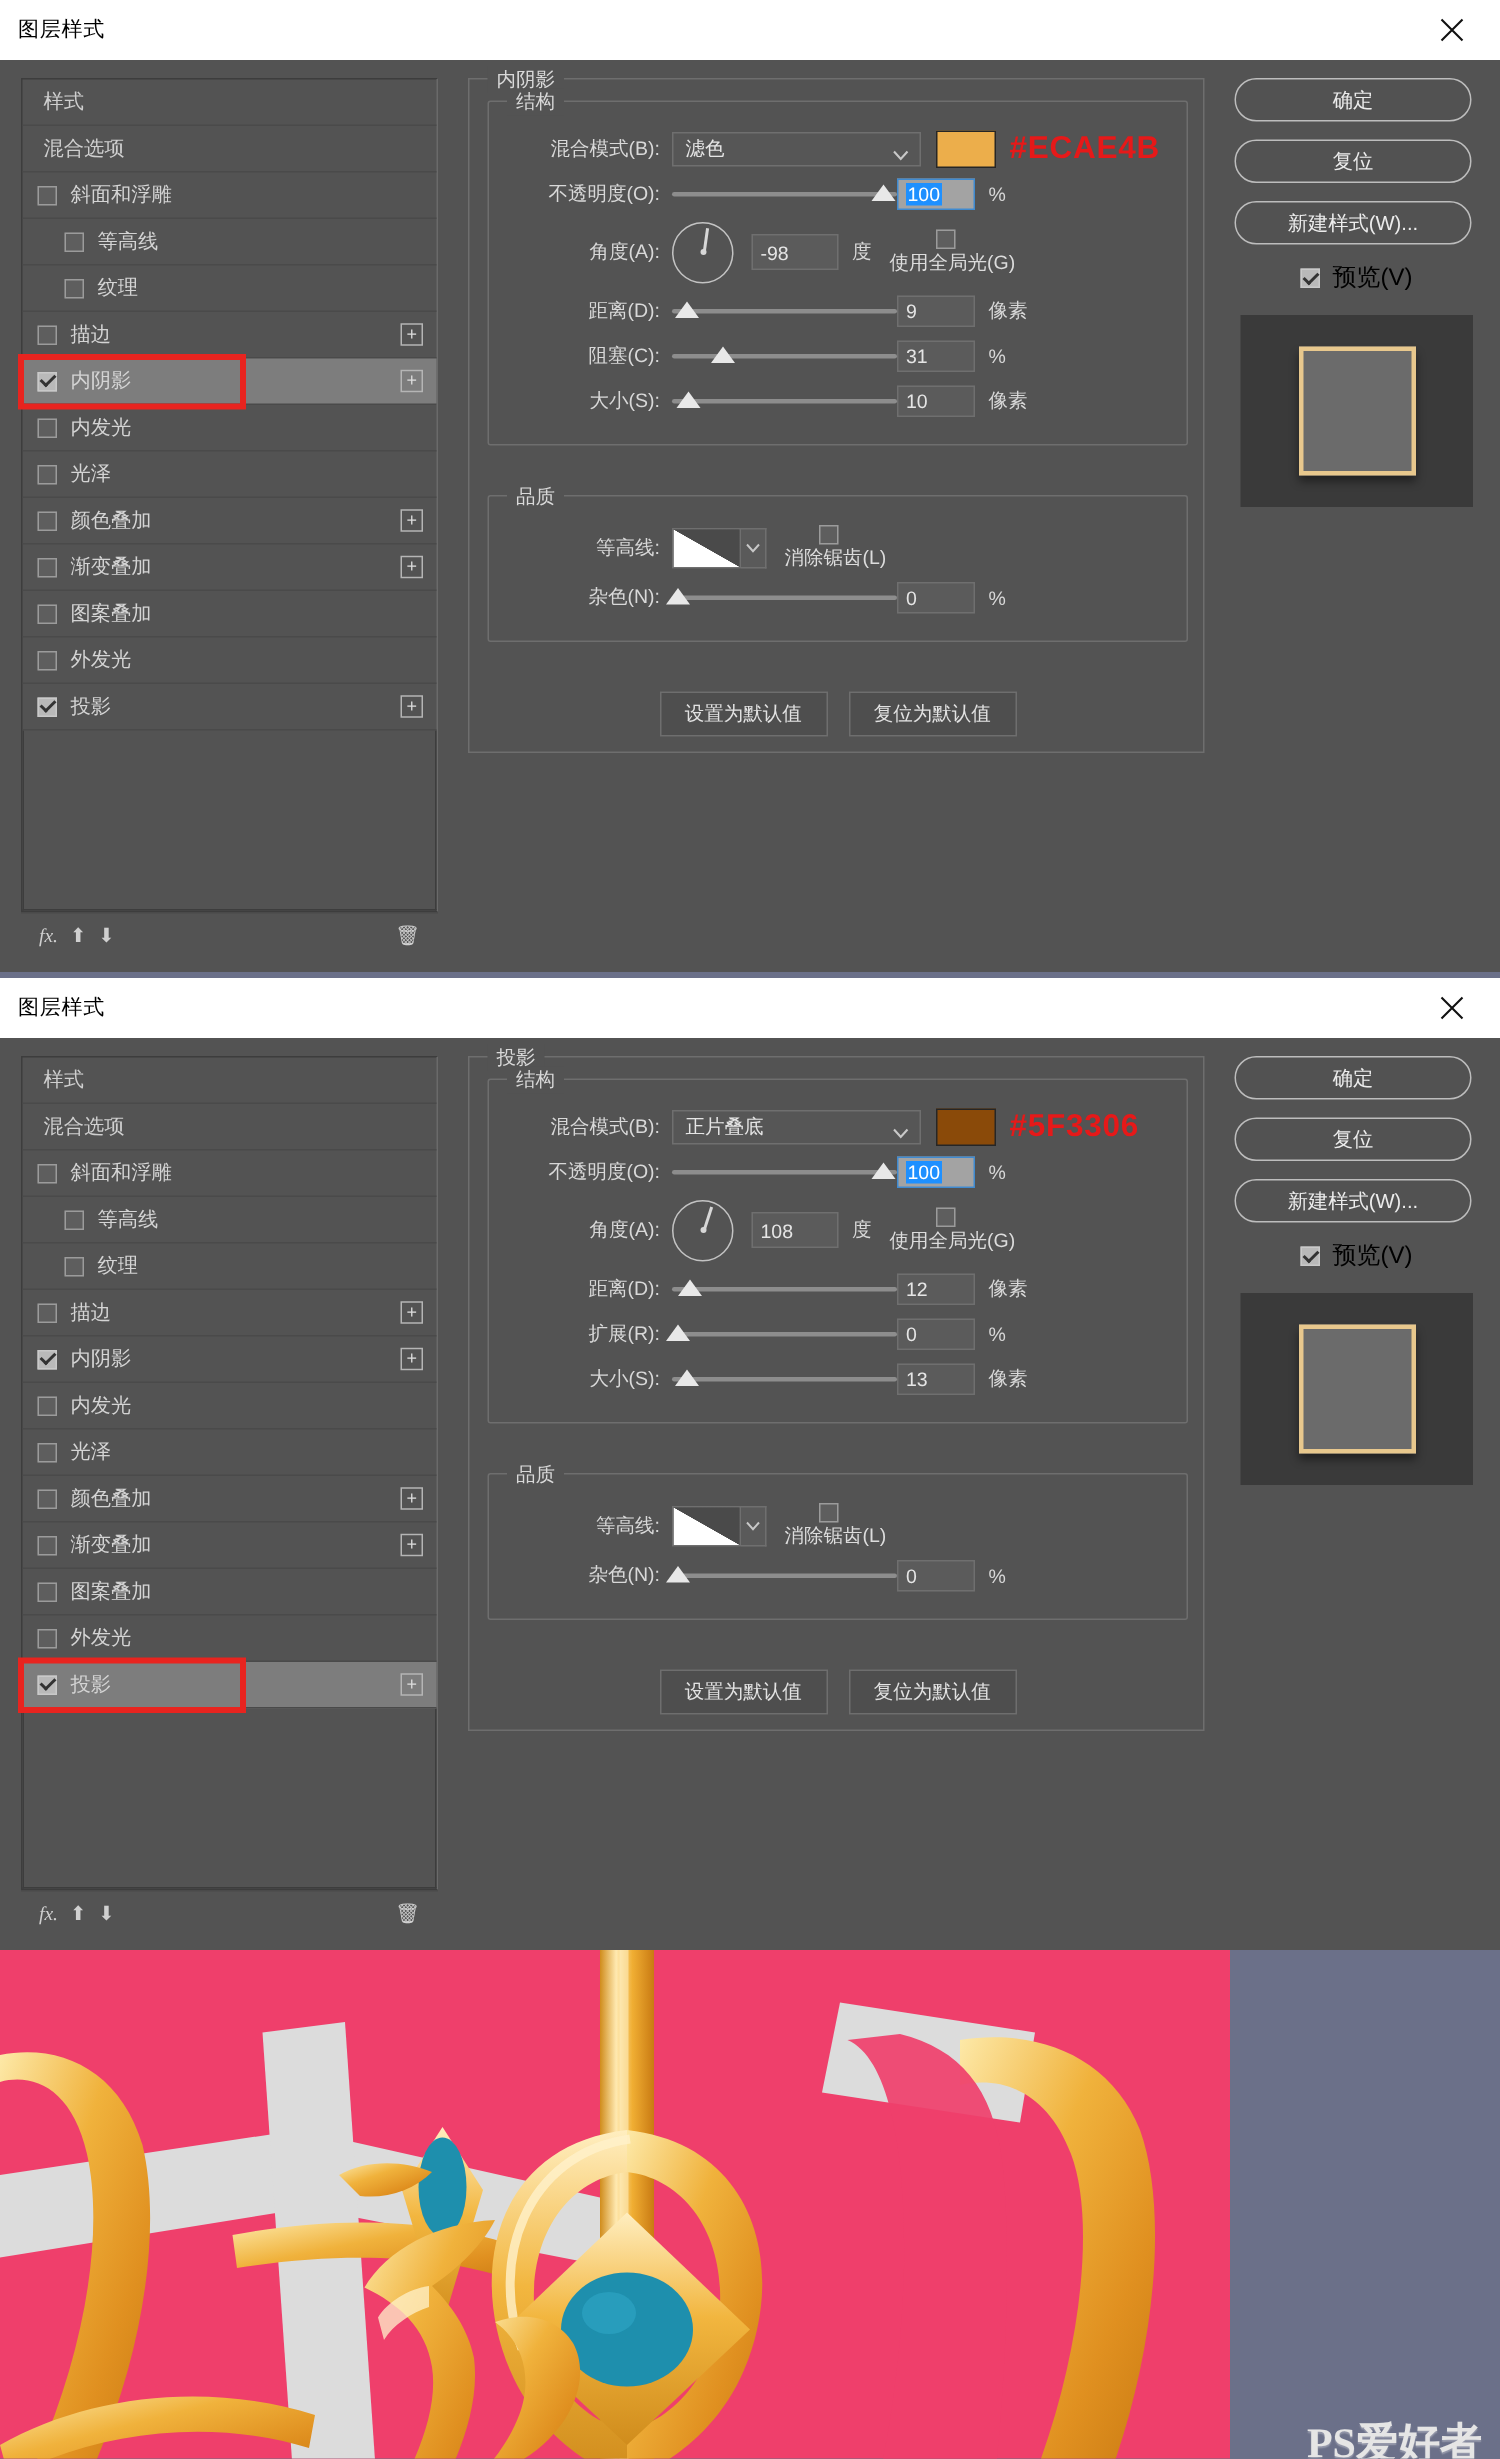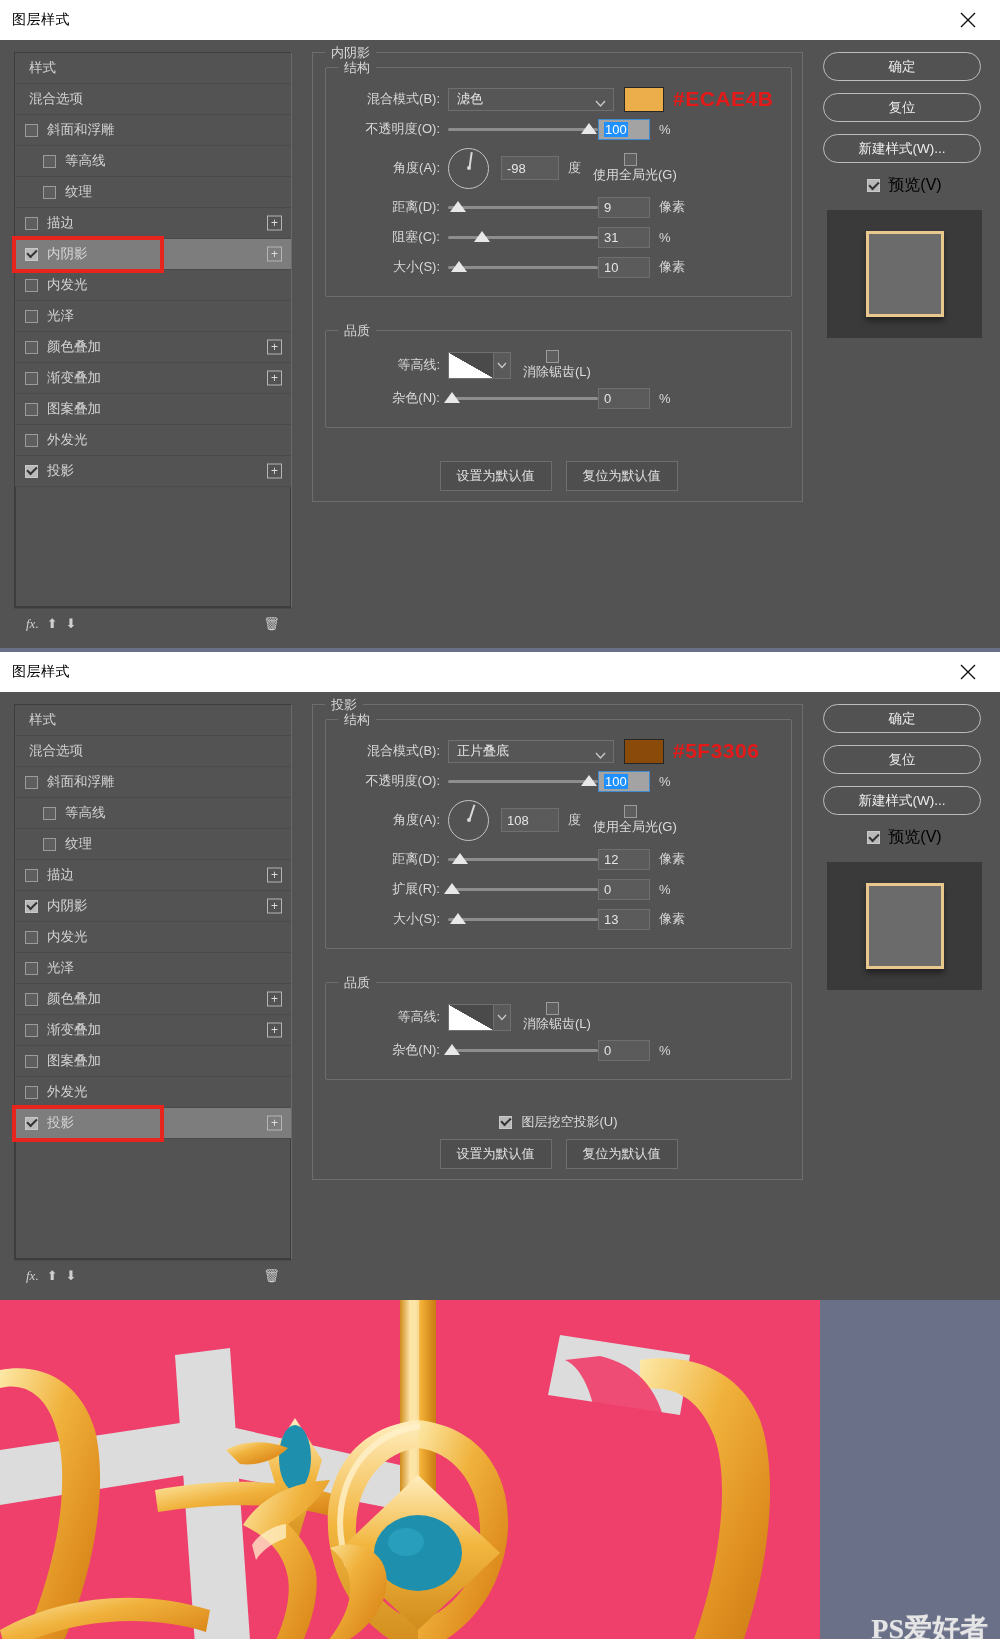--- a/index.html
+++ b/index.html
@@ -607,24 +607,20 @@
               <span class="track"></span>
               <span class="knob" style="left:-4px;"></span>
             </span>
             <span class="numbox">
               <span>0</span>
             </span>
             <span class="unit">%</span>
           </div>
         </div>
 
-        <div class="knockout-row">
-          <span class="cb on"></span>
-          <span style="font-size:13px;color:#dcdcdc;">图层挖空投影(U)</span>
-        </div>
 
         <div class="defbtns">
           <span class="defbtn">设置为默认值</span>
           <span class="defbtn">复位为默认值</span>
         </div>
       </div>
     </div>
 
     <div class="right-col">
       <div class="pbtn">确定</div>

